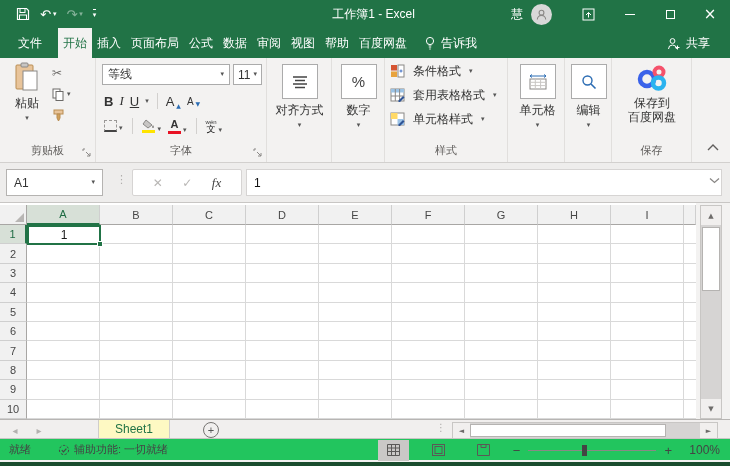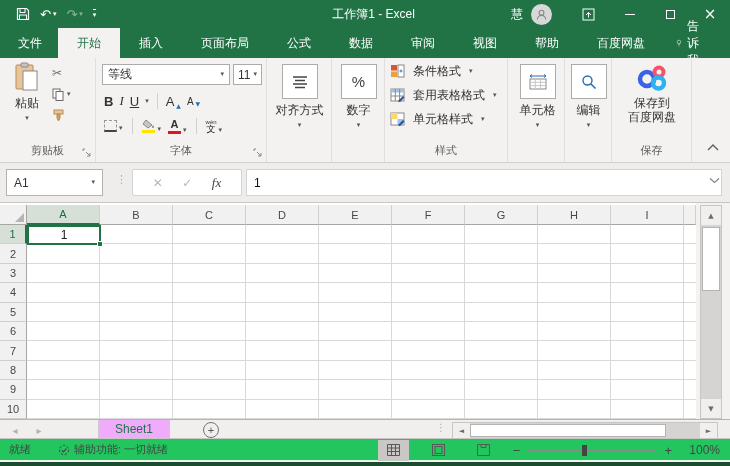--- a/index.html
+++ b/index.html
@@ -20,21 +20,21 @@
   .tb-user{font-size:12px;margin-right:8px}
   .avatar{width:21px;height:21px;border-radius:50%;background:#d8d8d8;display:flex;align-items:center;justify-content:center;margin-right:26px}
   .ribopts{width:20px;height:18px;display:flex;align-items:center;justify-content:center;margin-right:12px}
   .winbtn{width:40px;height:28px;display:flex;align-items:center;justify-content:center;color:#fff}
   .win-min-glyph{display:inline-block;width:10px;border-top:1px solid #fff}
   .win-max-glyph{display:inline-block;width:9px;height:9px;border:1px solid #fff}
   .win-close-glyph{font-size:15px;line-height:1;font-family:"DejaVu Sans",sans-serif}
 
   
   .tabrow{position:absolute;top:28px;left:0;width:730px;height:30px;background:#217346;display:flex;align-items:stretch}
-  .rtab{height:30px;line-height:30px;padding:0 19px;color:#fff;font-size:12px;white-space:nowrap}
+  .rtab{height:30px;line-height:30px;padding:0 5px;color:#fff;font-size:12px;white-space:nowrap}
   .rtab.file{padding:0 16px;margin-left:2px}
   .rtab.active{background:#f3f2f1;color:#217346}
   .tellme{display:flex;align-items:center;gap:5px;color:#fff;padding:0 12px}
   .share{display:flex;align-items:center;gap:5px;color:#fff;padding:0 14px;margin-left:auto;margin-right:6px}
 
   
   .ribbon{position:absolute;top:58px;left:0;width:730px;height:105px;background:#f3f2f1;border-bottom:1px solid #d2d0ce}
   .rgroup{position:absolute;top:0;height:104px;border-right:1px solid #e1dfdd}
   .glabel{position:absolute;bottom:4px;left:0;right:0;text-align:center;font-size:11px;color:#605e5c;white-space:nowrap}
   .launcher{position:absolute;right:3px;bottom:4px;width:10px;height:10px}
@@ -109,21 +109,21 @@
   .selbox{position:absolute;left:27px;top:22px;width:74px;height:20px;border:2px solid #217346;background:#fff;display:flex;align-items:center;justify-content:center;font-size:12px;color:#1a1a1a}
   .fillhandle{position:absolute;right:-4px;bottom:-4px;width:6px;height:6px;background:#217346;border:1px solid #fff}
   .vscroll{position:absolute;left:700px;top:2px;width:22px;height:214px;background:#d6d4d3;border:1px solid #c8c6c4;display:flex;flex-direction:column}
   .vs-btn{height:19px;background:#f1efee;display:flex;align-items:center;justify-content:center;font-size:7px;color:#6e6c6a;font-family:"DejaVu Sans",sans-serif}
   .vs-thumb{height:64px;margin:2px 1px 0 1px;background:#fff;border:1px solid #b5b3b1}
   .vs-track{flex:1}
 
   
   .sheetbar{position:absolute;top:419px;left:0;width:730px;height:21px;background:#f1efee;border-top:1px solid #b7b5b3}
   .snav{position:absolute;top:0;height:20px;display:flex;align-items:center;justify-content:center;width:22px;color:#b3b1af;font-size:10px;font-family:"DejaVu Sans",sans-serif}
-  .sheettab{position:absolute;left:98px;top:0;width:72px;height:20px;background:#f0abfc;border-left:1px solid #cfcdcb;border-right:1px solid #cfcdcb;border-bottom:2px solid #217346;display:flex;align-items:center;justify-content:center;color:#217346;font-size:12px}
+  .sheettab{position:absolute;left:98px;top:0;width:72px;height:20px;background:#fef9c3;border-left:1px solid #cfcdcb;border-right:1px solid #cfcdcb;border-bottom:2px solid #217346;display:flex;align-items:center;justify-content:center;color:#217346;font-size:12px}
   .addsheet{position:absolute;left:203px;top:2px;width:16px;height:16px;border:1px solid #767472;border-radius:50%;display:flex;align-items:center;justify-content:center;color:#555;font-size:11px;line-height:1}
   .sdots{position:absolute;left:436px;top:3px;color:#b0aeac;font-size:10px}
   .hscroll{position:absolute;left:452px;top:2px;width:266px;height:17px;background:#d6d4d3;border:1px solid #c8c6c4;display:flex}
   .hs-btn{width:17px;background:#f1efee;display:flex;align-items:center;justify-content:center;font-size:7px;color:#6e6c6a;font-family:"DejaVu Sans",sans-serif}
   .hs-thumb{width:196px;background:#fff;border:1px solid #b5b3b1;margin:1px 0}
   .hs-track{flex:1}
 
   
   .statusbar{position:absolute;top:438px;left:0;width:730px;height:22px;background:#22c55e;border-top:1px solid #c8c6c4;display:flex;align-items:center;font-size:11px;color:#444}
   .st-mode{margin-left:9px}

